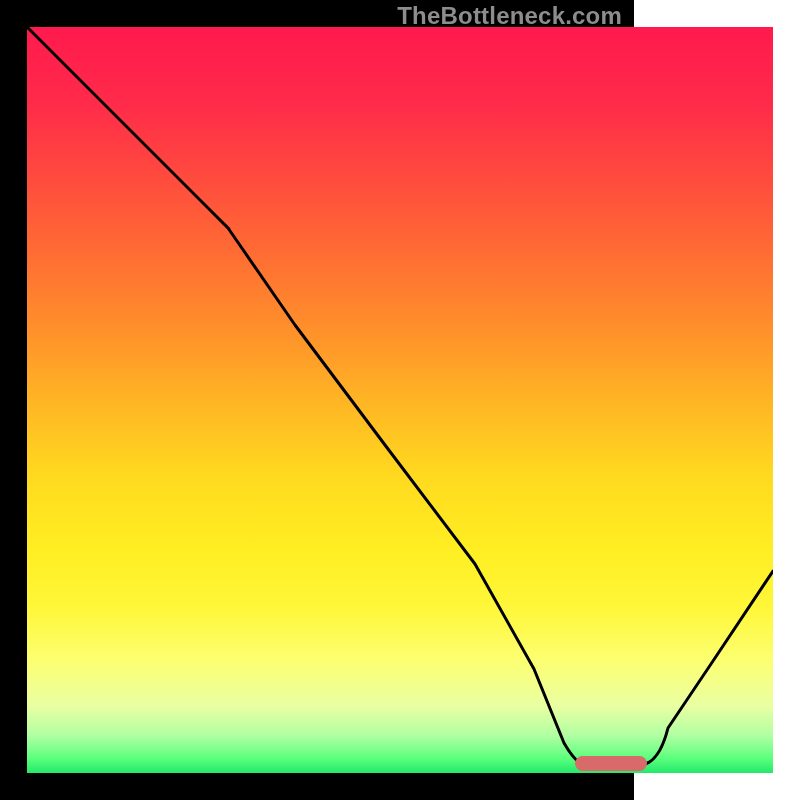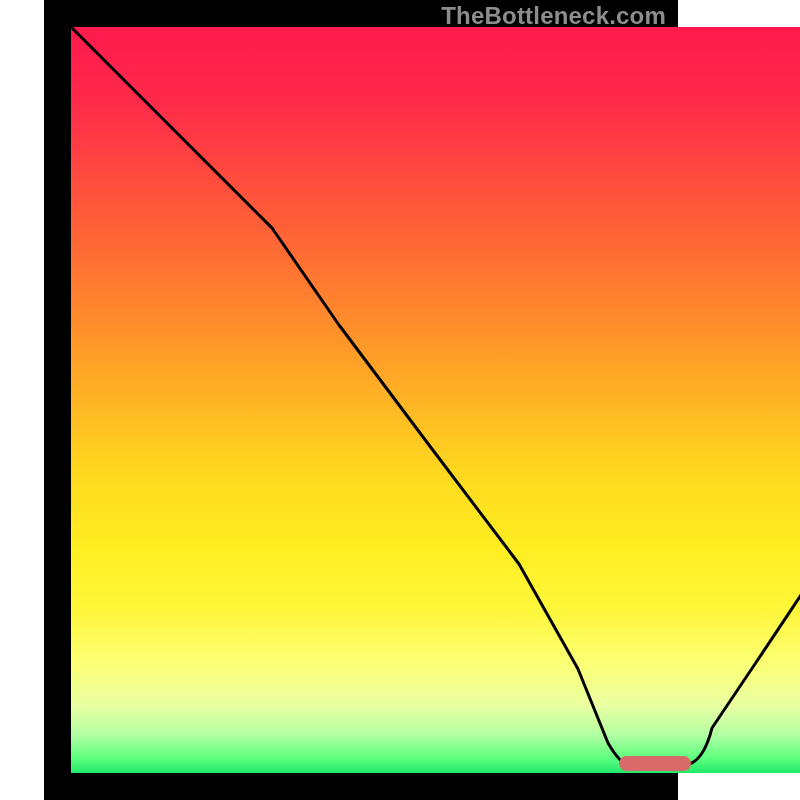--- a/index.html
+++ b/index.html
@@ -2,21 +2,20 @@
 <html><head>
 <meta charset="utf-8">
 <style>
   * { margin: 0; padding: 0; box-sizing: border-box; }
   html, body { width: 800px; height: 800px; overflow: hidden; background: #fff; }
   .stage {
     position: relative;
     width: 634px;
     height: 800px;
     background: #000;
-    margin-left: 44px;
   }
   .watermark {
     position: absolute;
     top: 2px;
     right: 12px;
     font-family: Arial, Helvetica, sans-serif;
     font-size: 24px;
     font-weight: 600;
     color: #8d8d8d;
     letter-spacing: 0.2px;

